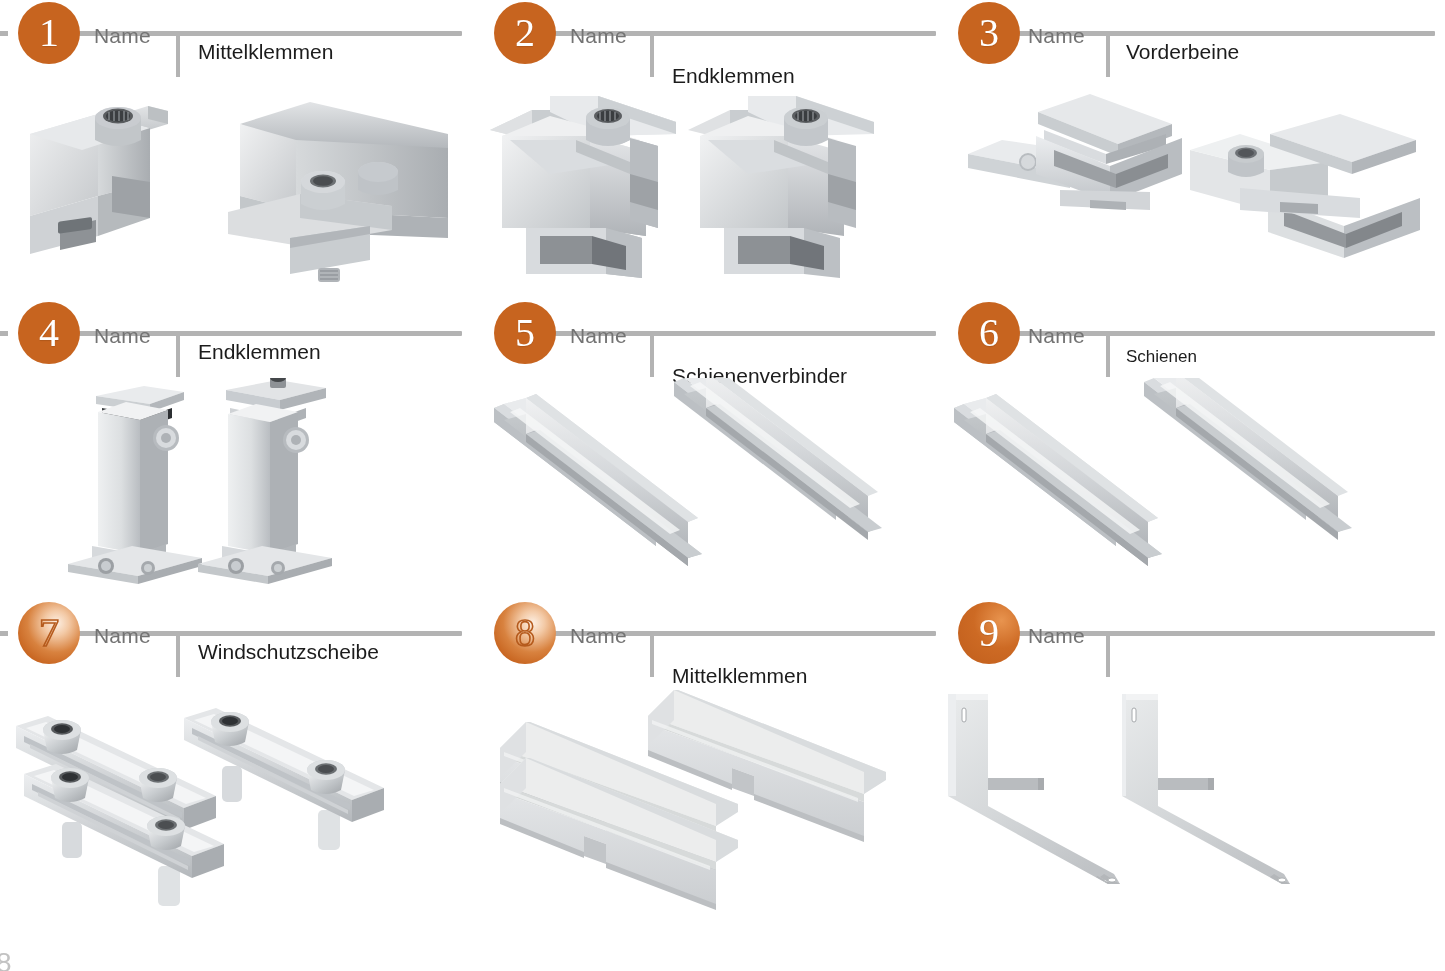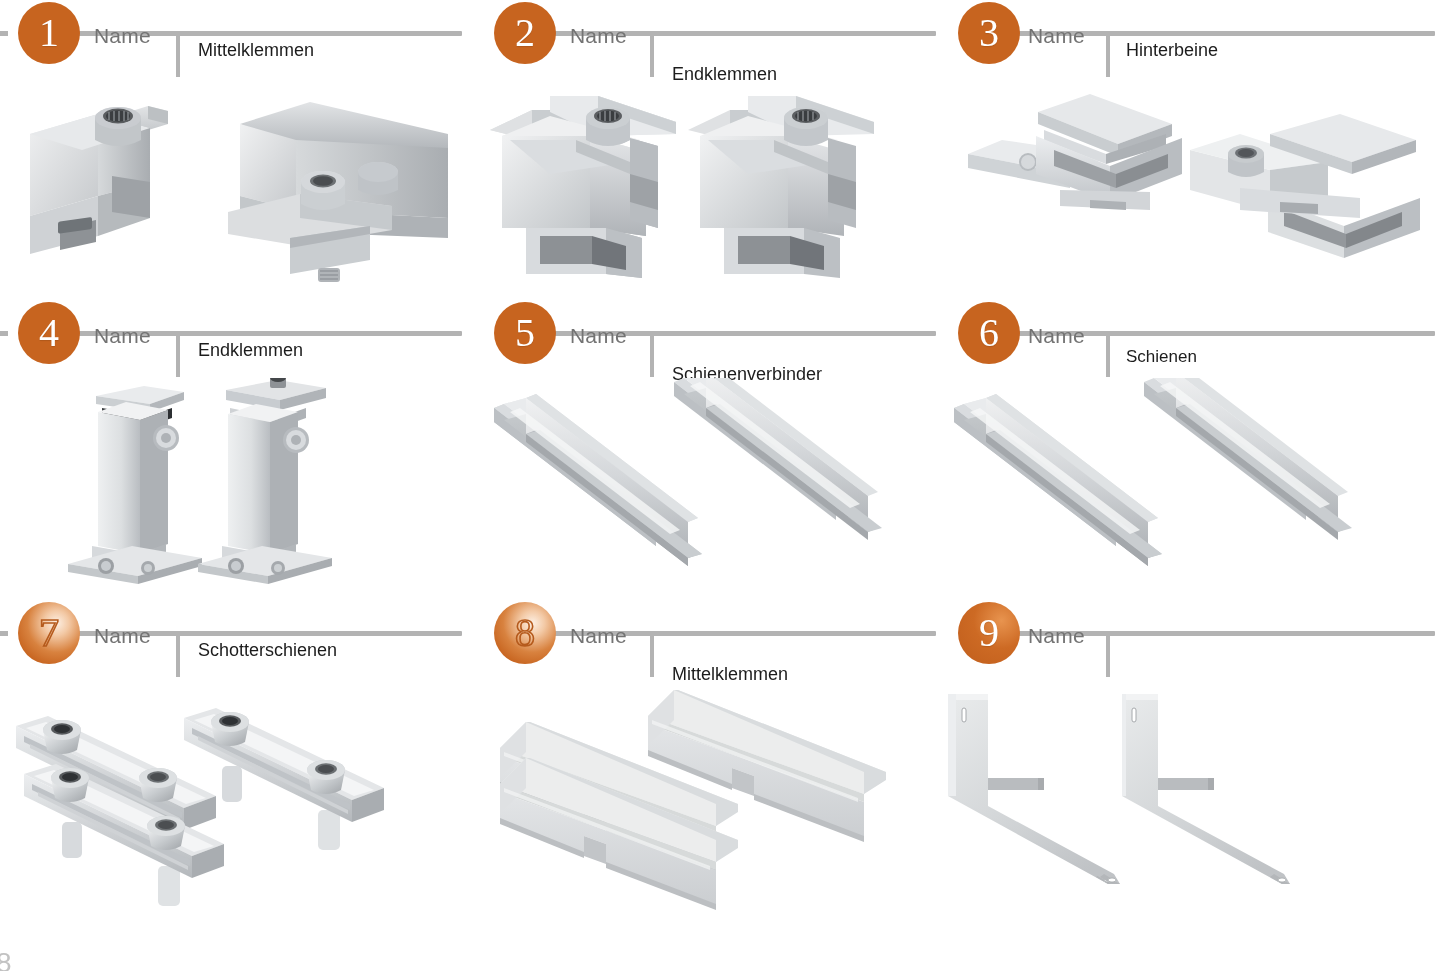--- a/index.html
+++ b/index.html
@@ -83,21 +83,21 @@
     top: 24px;
     left: 94px;
     font-size: 21px;
     color: #737373;
     letter-spacing: .2px;
   }
   .lbl-val {
     position: absolute;
     top: 40px;
     left: 198px;
-    font-size: 18px;
+    font-size: 21px;
     color: #1c1c1c;
     white-space: nowrap;
   }
   .lbl-val.small { font-size: 17px; top: 47px; }
 
   
   .c2 .rule      { left: 56px; right: 4px; }
   .c2 .vdiv      { left: 170px; }
   .c2 .badge     { left: 14px; }
   .c2 .lbl-name  { left: 90px; }
@@ -265,21 +265,21 @@
         </svg>
       </div>
     </div>
 
     <div class="cell c3">
       <div class="head">
         <div class="rule"></div>
         <div class="vdiv"></div>
         <div class="badge">3</div>
         <div class="lbl-name">Name</div>
-        <div class="lbl-val">Hinterbeine</div>
+        <div class="lbl-val">Vorderbeine</div>
       </div>
       <div class="art">
         <svg viewBox="0 0 505 222" preserveAspectRatio="xMidYMid meet">
           <defs>
             <linearGradient id="f1" x1="0" y1="0" x2="0" y2="1">
               <stop offset="0" stop-color="#eceef0"></stop>
                 <stop offset="1" stop-color="#c0c4c8"></stop>
             </linearGradient>
           </defs>
 
@@ -484,21 +484,21 @@
       </div>
     </div>
 
     <div class="cell c1">
       <div class="head">
         <div class="rule-stub"></div>
         <div class="rule"></div>
         <div class="vdiv"></div>
         <div class="badge faded">7</div>
         <div class="lbl-name">Name</div>
-        <div class="lbl-val">Schotterschienen</div>
+        <div class="lbl-val">Windschutzscheibe</div>
       </div>
       <div class="art">
         <svg viewBox="0 0 480 293" preserveAspectRatio="xMidYMid meet">
           <defs>
             <linearGradient id="cn1" x1="0" y1="0" x2="0" y2="1">
               <stop offset="0" stop-color="#eceef0"></stop>
                 <stop offset="1" stop-color="#b4b8bc"></stop>
             </linearGradient>
             <linearGradient id="bolt" x1="0" y1="0" x2="1" y2="1">
               <stop offset="0" stop-color="#f2f3f4"></stop>

